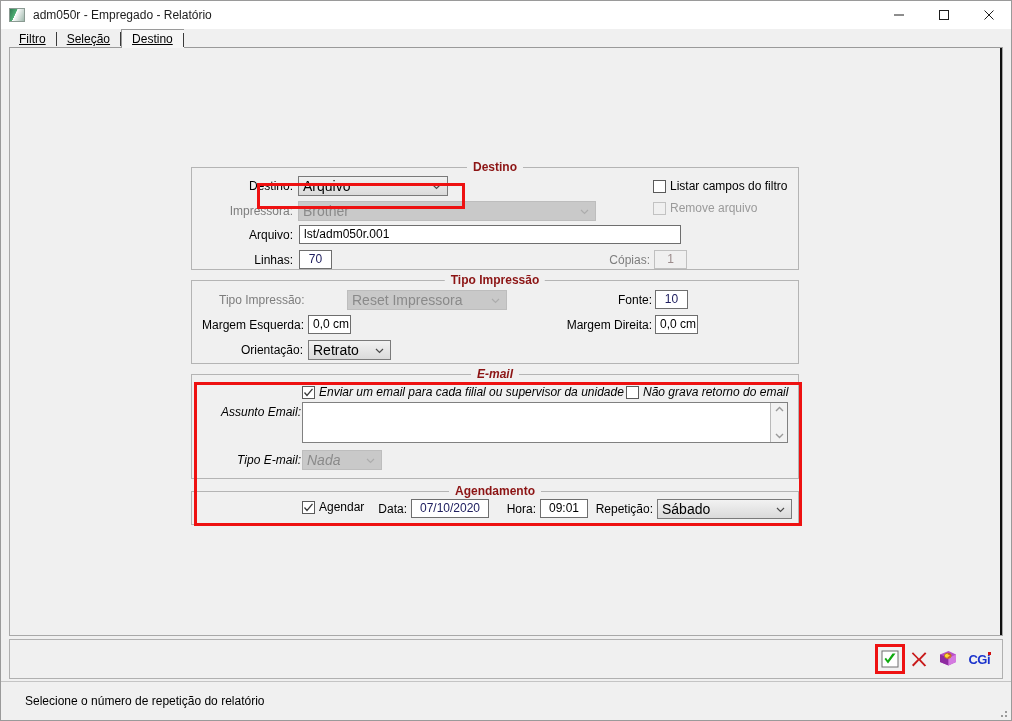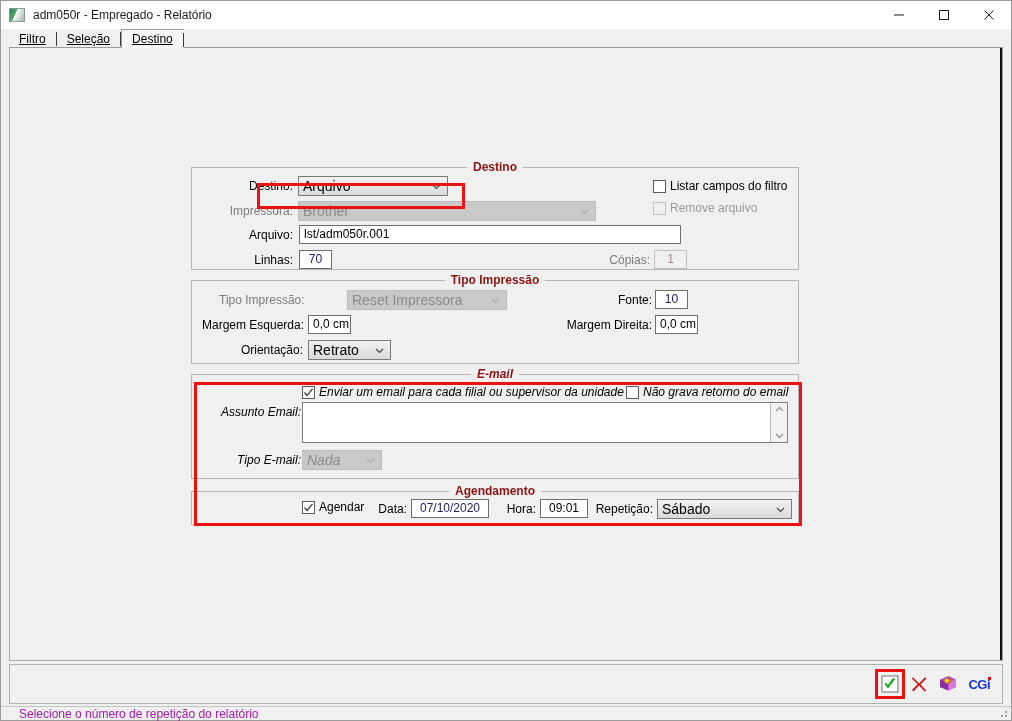--- a/index.html
+++ b/index.html
@@ -312,28 +312,28 @@
   .cgi-dot {
     position: absolute;
     right: -1px; top: 0px;
     width: 3px; height: 3px;
     background: #d01010;
   }
 
   
   .statusbar {
     flex: 0 0 auto;
-    height: 14px;
+    height: 39px;
     background: #f0f0f0;
     border-top: 1px solid #c4c4c4;
     display: flex;
     align-items: center;
-    padding-left: 18px;
-    font-size: 12px;
-    color: #a21caf;
+    padding-left: 24px;
+    font-size: 12px;
+    color: #000000;
     position: relative;
   }
   .grip {
     position: absolute;
     right: 3px; bottom: 2px;
     width: 12px; height: 12px;
   }
 </style>
 </head>
 <body>

